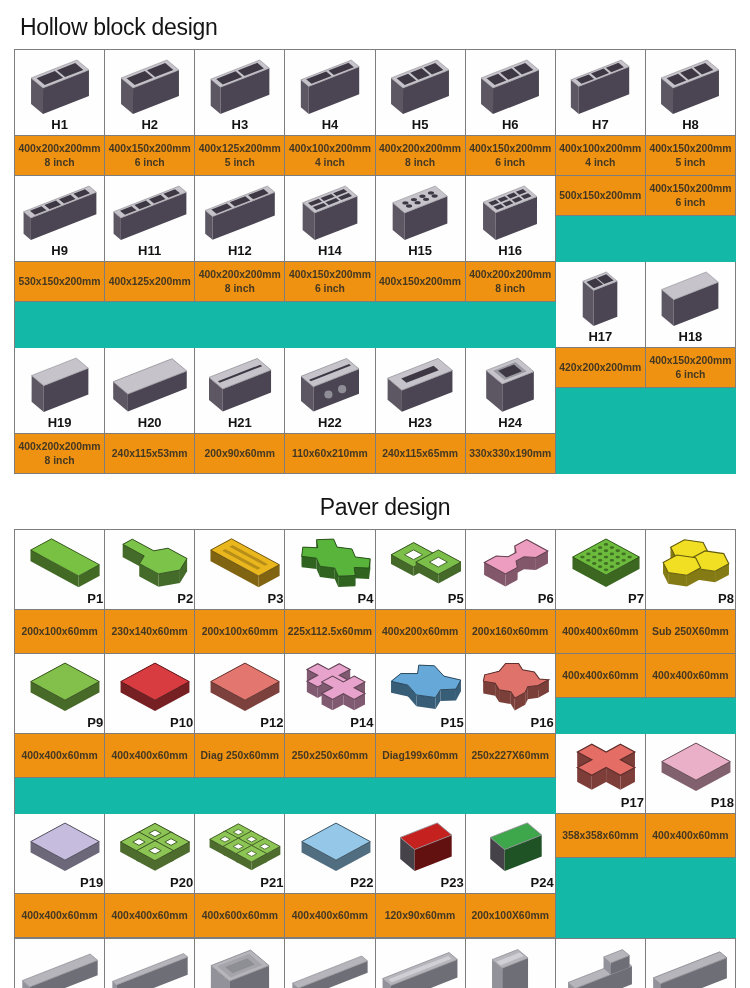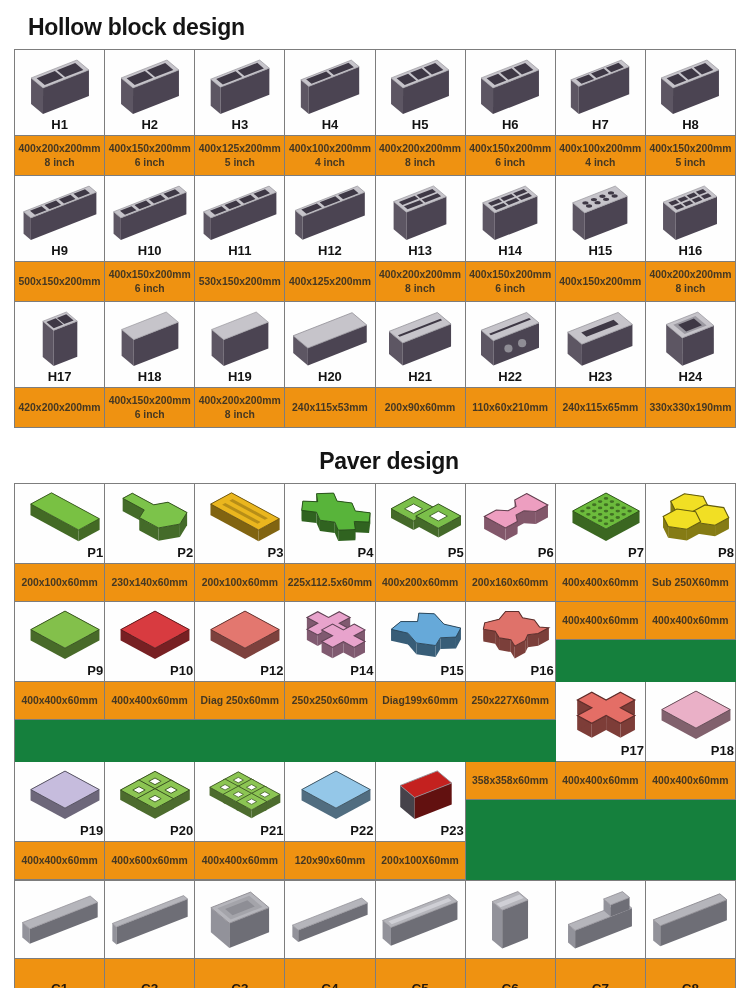--- a/index.html
+++ b/index.html
@@ -1,32 +1,32 @@
 <!DOCTYPE html>
 <html style="--orange: #EF9211;"><head>
 <meta charset="utf-8">
 <style>
   html,body{margin:0;padding:0;background:#ffffff;}
   body{width:750px;font-family:"Liberation Sans",sans-serif;-webkit-font-smoothing:antialiased;}
   .page{width:750px;padding-bottom:10px;}
-  .section-title{font-size:23px;font-weight:bold;color:#141414;letter-spacing:-0.3px;margin:14px 0 8px 28px;}
+  .section-title{font-size:23px;font-weight:normal;color:#141414;letter-spacing:-0.3px;margin:14px 0 8px 20px;}
   .section-title.later{margin-top:20px;text-align:center;}
-  .catalog{margin:0 14px;display:grid;grid-template-columns:repeat(8,1fr);border-top:1px solid #7d7d7d;border-left:1px solid #7d7d7d;background:#15803d;}
+  .catalog{margin:0 14px;display:grid;grid-template-columns:repeat(8,1fr);border-top:1px solid #7d7d7d;border-left:1px solid #7d7d7d;background:#14b8a6;}
   .cell{border-right:1px solid #7d7d7d;border-bottom:1px solid #7d7d7d;box-sizing:border-box;overflow:hidden;}
   .img-cell{background:#fefefe;display:flex;flex-direction:column;align-items:center;justify-content:flex-end;padding:2px 1px 1px;}
   .h-img{height:86px;}
   .p-img{height:80px;align-items:flex-end;}
   .c-img{height:78px;justify-content:center;}
   .h-img svg{width:80px;height:58px;display:block;}
   .p-img svg{width:76px;height:54px;display:block;}
   .c-img svg{width:80px;height:62px;display:block;}
   .item-label{font-weight:bold;font-size:13px;color:#131313;line-height:1.4;flex:0 0 auto;}
   .size-cell{background:var(--orange,#EF9211);display:flex;flex-direction:column;align-items:center;justify-content:center;text-align:center;}
   .h-size{height:40px;}
-  .p-size{height:38px;}
+  .p-size{height:44px;}
   .size-line{font-size:10.4px;font-weight:bold;color:#453823;line-height:1.3;white-space:nowrap;}
   .curb-label-cell{background:var(--orange,#EF9211);height:38px;display:flex;align-items:flex-end;justify-content:center;}
   .curb-label{font-weight:bold;font-size:13.5px;color:#24180b;}
   .icon-wrap{display:block;line-height:0;flex:0 0 auto;}
 </style>
 </head>
 <body>
 
 <div class="page">
   <div class="section-title">Hollow block design</div>
@@ -182,62 +182,34 @@
           <svg viewBox="-2.0 -26.5 73.6 55.4" preserveAspectRatio="xMidYMid meet">
             <polygon points="0.00,0.00 7.00,5.88 7.00,26.88 0.00,21.00" fill="#5d5663"></polygon>
             <polygon points="7.00,5.88 69.56,-18.60 69.56,2.40 7.00,26.88" fill="#4b4452"></polygon>
             <polygon points="0.00,0.00 62.56,-24.48 69.56,-18.60 7.00,5.88" fill="#c6c4ca" stroke="#8f8d94" stroke-width="0.6"></polygon>
             <polygon points="6.12,-1.02 17.15,-5.33 21.91,-1.33 10.88,2.98" fill="#3e3845"></polygon>
             <polygon points="19.97,-6.43 30.99,-10.75 35.75,-6.75 24.73,-2.44" fill="#3e3845"></polygon>
             <polygon points="33.81,-11.85 44.83,-16.16 49.59,-12.17 38.57,-7.85" fill="#3e3845"></polygon>
             <polygon points="47.65,-17.27 58.68,-21.58 63.44,-17.58 52.41,-13.27" fill="#3e3845"></polygon>
           </svg>
         </span>
-        <span class="item-label">H10</span>
-      </div>
-      <div class="cell img-cell h-img">
-        <span class="icon-wrap">
-          <svg viewBox="-2.0 -26.5 73.6 55.4" preserveAspectRatio="xMidYMid meet">
-            <polygon points="0.00,0.00 7.00,5.88 7.00,26.88 0.00,21.00" fill="#5d5663"></polygon>
-            <polygon points="7.00,5.88 69.56,-18.60 69.56,2.40 7.00,26.88" fill="#4b4452"></polygon>
-            <polygon points="0.00,0.00 62.56,-24.48 69.56,-18.60 7.00,5.88" fill="#c6c4ca" stroke="#8f8d94" stroke-width="0.6"></polygon>
-            <polygon points="6.12,-1.02 17.15,-5.33 21.91,-1.33 10.88,2.98" fill="#3e3845"></polygon>
-            <polygon points="19.97,-6.43 30.99,-10.75 35.75,-6.75 24.73,-2.44" fill="#3e3845"></polygon>
-            <polygon points="33.81,-11.85 44.83,-16.16 49.59,-12.17 38.57,-7.85" fill="#3e3845"></polygon>
-            <polygon points="47.65,-17.27 58.68,-21.58 63.44,-17.58 52.41,-13.27" fill="#3e3845"></polygon>
-          </svg>
-        </span>
         <span class="item-label">H11</span>
       </div>
       <div class="cell img-cell h-img">
         <span class="icon-wrap">
           <svg viewBox="-2.0 -25.0 69.9 54.9" preserveAspectRatio="xMidYMid meet">
             <polygon points="0.00,0.00 7.00,5.88 7.00,27.88 0.00,22.00" fill="#5d5663"></polygon>
             <polygon points="7.00,5.88 65.88,-17.16 65.88,4.84 7.00,27.88" fill="#4b4452"></polygon>
             <polygon points="0.00,0.00 58.88,-23.04 65.88,-17.16 7.00,5.88" fill="#c6c4ca" stroke="#8f8d94" stroke-width="0.6"></polygon>
             <polygon points="5.83,-0.90 20.55,-6.66 25.31,-2.66 10.59,3.10" fill="#3e3845"></polygon>
             <polygon points="23.20,-7.70 37.92,-13.46 42.68,-9.46 27.96,-3.70" fill="#3e3845"></polygon>
             <polygon points="40.57,-14.50 55.29,-20.26 60.05,-16.26 45.33,-10.50" fill="#3e3845"></polygon>
           </svg>
         </span>
         <span class="item-label">H12</span>
-      </div>
-      <div class="cell img-cell h-img">
-        <span class="icon-wrap">
-          <svg viewBox="-2.0 -17.8 57.5 58.8" preserveAspectRatio="xMidYMid meet">
-            <polygon points="0.00,0.00 13.00,10.92 13.00,38.92 0.00,28.00" fill="#5d5663"></polygon>
-            <polygon points="13.00,10.92 53.48,-4.92 53.48,23.08 13.00,38.92" fill="#4b4452"></polygon>
-            <polygon points="0.00,0.00 40.48,-15.84 53.48,-4.92 13.00,10.92" fill="#c6c4ca" stroke="#8f8d94" stroke-width="0.6"></polygon>
-            <polygon points="5.32,0.48 21.41,-5.82 25.05,-2.76 8.96,3.54" fill="#3e3845"></polygon>
-            <polygon points="23.23,-6.53 39.32,-12.83 42.96,-9.77 26.87,-3.47" fill="#3e3845"></polygon>
-            <polygon points="10.52,4.85 26.61,-1.45 30.25,1.61 14.16,7.91" fill="#3e3845"></polygon>
-            <polygon points="28.43,-2.16 44.52,-8.46 48.16,-5.40 32.07,0.90" fill="#3e3845"></polygon>
-          </svg>
-        </span>
-        <span class="item-label">H13</span>
       </div>
       <div class="cell img-cell h-img">
         <span class="icon-wrap">
           <svg viewBox="-2.0 -18.6 58.3 57.6" preserveAspectRatio="xMidYMid meet">
             <polygon points="0.00,0.00 12.00,10.08 12.00,37.08 0.00,27.00" fill="#5d5663"></polygon>
             <polygon points="12.00,10.08 54.32,-6.48 54.32,20.52 12.00,37.08" fill="#4b4452"></polygon>
             <polygon points="0.00,0.00 42.32,-16.56 54.32,-6.48 12.00,10.08" fill="#c6c4ca" stroke="#8f8d94" stroke-width="0.6"></polygon>
             <polygon points="5.31,0.29 15.89,-3.85 19.25,-1.03 8.67,3.11" fill="#3e3845"></polygon>
             <polygon points="17.79,-4.60 28.37,-8.74 31.73,-5.91 21.15,-1.77" fill="#3e3845"></polygon>
             <polygon points="30.27,-9.48 40.85,-13.62 44.21,-10.80 33.63,-6.66" fill="#3e3845"></polygon>
@@ -896,20 +868,30 @@
       <div class="cell img-cell p-img">
         <span class="icon-wrap">
           <svg viewBox="-2.0 -12.1 39.8 37.5" preserveAspectRatio="xMidYMid meet">
             <polygon points="0.00,0.00 10.00,8.40 10.00,23.40 0.00,15.00" fill="#46424a"></polygon>
             <polygon points="10.00,8.40 35.76,-1.68 35.76,13.32 10.00,23.40" fill="rgb(98,17,16)"></polygon>
             <polygon points="0.00,0.00 25.76,-10.08 35.76,-1.68 10.00,8.40" fill="#c4211f" stroke="#8f8d94" stroke-width="0.6"></polygon>
           </svg>
         </span>
         <span class="item-label">P23</span>
       </div>
+      <div class="cell img-cell p-img">
+        <span class="icon-wrap">
+          <svg viewBox="-2.0 -12.1 39.8 37.5" preserveAspectRatio="xMidYMid meet">
+            <polygon points="0.00,0.00 10.00,8.40 10.00,23.40 0.00,15.00" fill="#46424a"></polygon>
+            <polygon points="10.00,8.40 35.76,-1.68 35.76,13.32 10.00,23.40" fill="rgb(31,83,38)"></polygon>
+            <polygon points="0.00,0.00 25.76,-10.08 35.76,-1.68 10.00,8.40" fill="#3ea64b" stroke="#8f8d94" stroke-width="0.6"></polygon>
+          </svg>
+        </span>
+        <span class="item-label">P24</span>
+      </div>
       <div class="cell size-cell p-size">
         <span class="size-line">358x358x60mm</span>
       </div>
       <div class="cell size-cell p-size">
         <span class="size-line">400x400x60mm</span>
       </div>
       <div class="cell size-cell p-size">
         <span class="size-line">400x400x60mm</span>
       </div>
       <div class="cell size-cell p-size">

